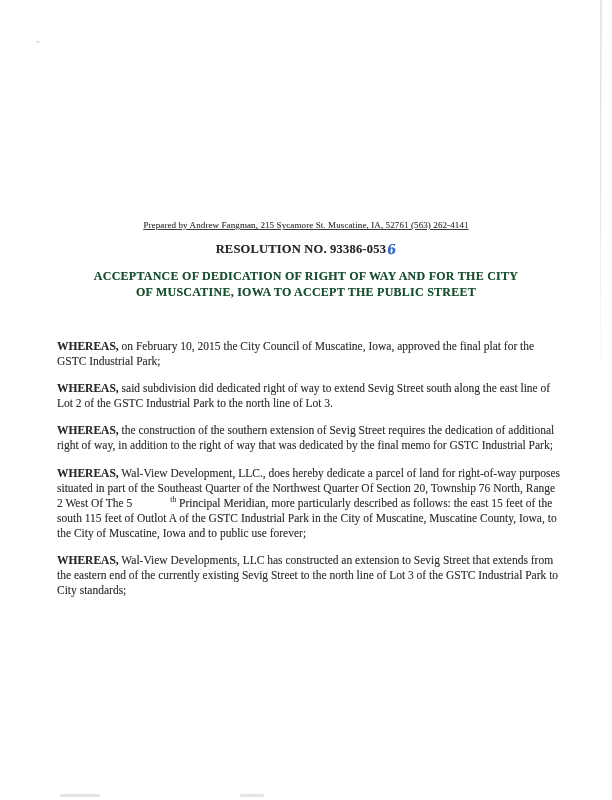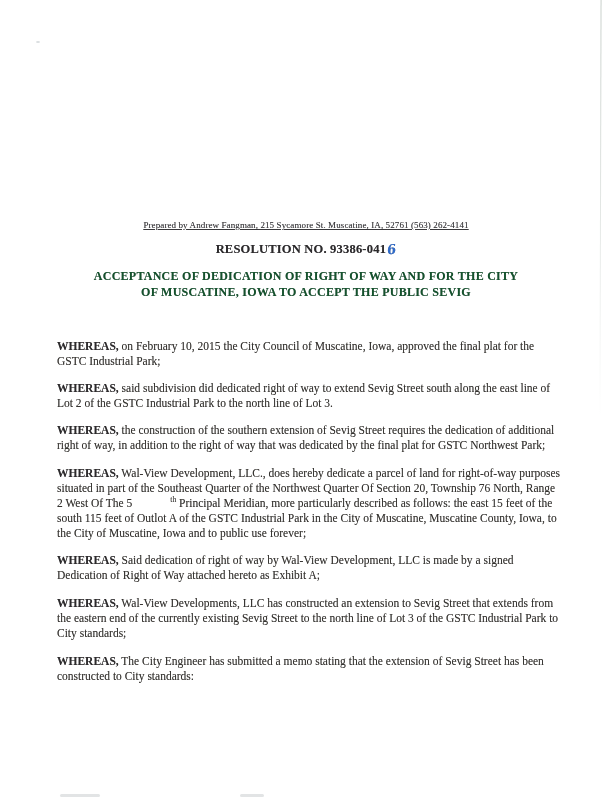--- a/index.html
+++ b/index.html
@@ -125,39 +125,37 @@
   <div class="scan-edge"></div>
   <div class="speck-tl"></div>
   <div class="smudge a"></div>
   <div class="smudge b"></div>
 
   <div class="prepared-line">
     <span>Prepared by Andrew Fangman, 215 Sycamore St. Muscatine, IA, 52761 (563) 262-4141</span>
   </div>
 
   <div class="resolution-line">
-    <span>RESOLUTION NO. 93386-041</span><span class="handwritten-digit" style="color: rgb(47, 107, 203);">6</span>
+    <span>RESOLUTION NO. 93386-053</span><span class="handwritten-digit" style="color: rgb(47, 107, 203);">6</span>
   </div>
 
   <div class="doc-title">
     <div>ACCEPTANCE OF DEDICATION OF RIGHT OF WAY AND FOR THE CITY</div>
-    <div>OF MUSCATINE, IOWA TO ACCEPT THE PUBLIC SEVIG</div>
+    <div>OF MUSCATINE, IOWA TO ACCEPT THE PUBLIC STREET</div>
   </div>
 
   <div class="doc-body">
 
     <p><span class="lead">WHEREAS,</span><span> on February 10, 2015 the City Council of Muscatine, Iowa, approved the final plat for the GSTC Industrial Park;</span></p>
 
     <p><span class="lead">WHEREAS,</span><span> said subdivision did dedicated right of way to extend Sevig Street south along the east line of Lot 2 of the GSTC Industrial Park to the north line of Lot 3.</span></p>
 
-    <p class="gap-lg"><span class="lead">WHEREAS,</span><span> the construction of the southern extension of Sevig Street requires the dedication of additional right of way, in addition to the right of way that  was dedicated by the final plat for GSTC Northwest Park;</span></p>
+    <p class="gap-lg"><span class="lead">WHEREAS,</span><span> the construction of the southern extension of Sevig Street requires the dedication of additional right of way, in addition to the right of way that  was dedicated by the final memo for GSTC Industrial Park;</span></p>
 
     <p><span class="lead">WHEREAS,</span><span> Wal-View Development, LLC., does hereby dedicate a parcel of land for right-of-way purposes situated in part of the Southeast Quarter of the Northwest Quarter Of Section 20, Township 76 North, Range 2 West Of The 5</span><sup>th</sup><span> Principal Meridian, more particularly described as follows: the east 15 feet of the south 115 feet of Outlot A of the GSTC Industrial Park in the City of Muscatine, Muscatine County, Iowa, to the City of Muscatine, Iowa and to public use forever;</span></p>
 
-    <p class="gap-lg"><span class="lead">WHEREAS,</span><span> Said dedication of right of way by Wal-View Development, LLC is made by a signed Dedication of Right of Way attached hereto as Exhibit A;</span></p>
 
     <p class="gap-lg"><span class="lead">WHEREAS,</span><span> Wal-View Developments, LLC has constructed an extension to Sevig Street that extends from the eastern end of the currently existing Sevig Street to the north line of Lot 3 of the GSTC Industrial Park to City standards;</span></p>
 
 
-    <p><span class="lead">WHEREAS,</span><span> The City Engineer has submitted a memo stating that the extension of Sevig Street has been constructed to City standards:</span></p>
 
   </div>
 </div>
 
 </body></html>

